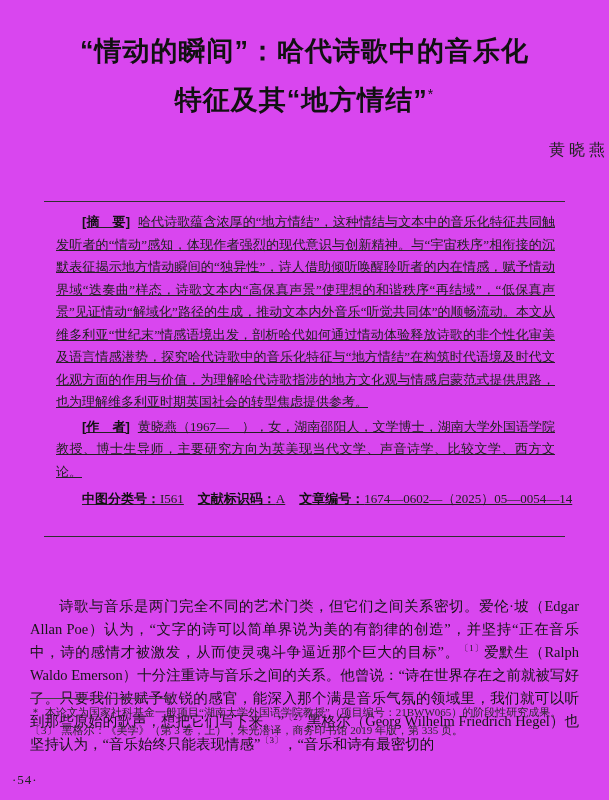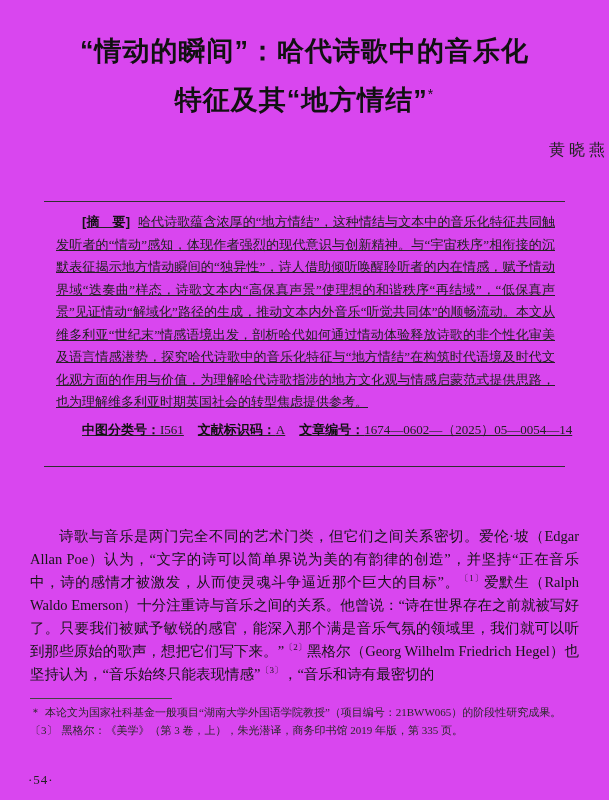--- a/index.html
+++ b/index.html
@@ -87,21 +87,21 @@
     font-size:11px;
     line-height:17.5px;
     color:#2a2a2a;
     margin:0;
     text-align:justify;
   }
   .fn-line .fn-marker{margin-right:4px;}
   
   .page-number{
     position:absolute;
-    left:28px;bottom:12px;
+    left:12px;bottom:12px;
     font-size:13px;
     color:#222;
     letter-spacing:1px;
   }
 </style>
 </head>
 <body>
 
 <div class="page">
 
@@ -110,20 +110,21 @@
     <span>特征及其“地方情结”</span><sup>*</sup>
   </h1>
 
   <div class="byline">黄晓燕</div>
 
   <div class="meta-block">
 
     <p class="abstract-p"><span class="lbl">[摘　要]</span><span>哈代诗歌蕴含浓厚的“地方情结”，这种情结与文本中的音乐化特征共同触发听者的“情动”感知，体现作者强烈的现代意识与创新精神。与“宇宙秩序”相衔接的沉默表征揭示地方情动瞬间的“独异性”，诗人借助倾听唤醒聆听者的内在情感，赋予情动界域“迭奏曲”样态，诗歌文本内“高保真声景”使理想的和谐秩序“再结域”，“低保真声景”见证情动“解域化”路径的生成，推动文本内外音乐“听觉共同体”的顺畅流动。本文从维多利亚“世纪末”情感语境出发，剖析哈代如何通过情动体验释放诗歌的非个性化审美及语言情感潜势，探究哈代诗歌中的音乐化特征与“地方情结”在构筑时代语境及时代文化观方面的作用与价值，为理解哈代诗歌指涉的地方文化观与情感启蒙范式提供思路，也为理解维多利亚时期英国社会的转型焦虑提供参考。</span></p>
 
 
+    <p class="author-p"><span class="lbl">[作　者]</span><span>黄晓燕（1967—　），女，湖南邵阳人，文学博士，湖南大学外国语学院教授、博士生导师，主要研究方向为英美现当代文学、声音诗学、比较文学、西方文论。</span></p>
 
     <p class="clc-line"><span class="lbl2">中图分类号：</span><span class="val">I561</span><span class="lbl2">文献标识码：</span><span class="val">A</span><span class="lbl2">文章编号：</span><span class="val">1674—0602—（2025）05—0054—14</span></p>
 
   </div>
 
   <div class="body-text">
     <p><span>诗歌与音乐是两门完全不同的艺术门类，但它们之间关系密切。爱伦·坡（Edgar Allan Poe）认为，“文字的诗可以简单界说为美的有韵律的创造”，并坚持“正在音乐中，诗的感情才被激发，从而使灵魂斗争逼近那个巨大的目标”。</span><sup>〔1〕</sup><span>爱默生（Ralph Waldo Emerson）十分注重诗与音乐之间的关系。他曾说：“诗在世界存在之前就被写好了。只要我们被赋予敏锐的感官，能深入那个满是音乐气氛的领域里，我们就可以听到那些原始的歌声，想把它们写下来。”</span><sup>〔2〕</sup><span>黑格尔（Georg Wilhelm Friedrich Hegel）也坚持认为，“音乐始终只能表现情感”</span><sup>〔3〕</sup><span>，“音乐和诗有最密切的</span></p>
   </div>
 
   <div class="footnote-area">

